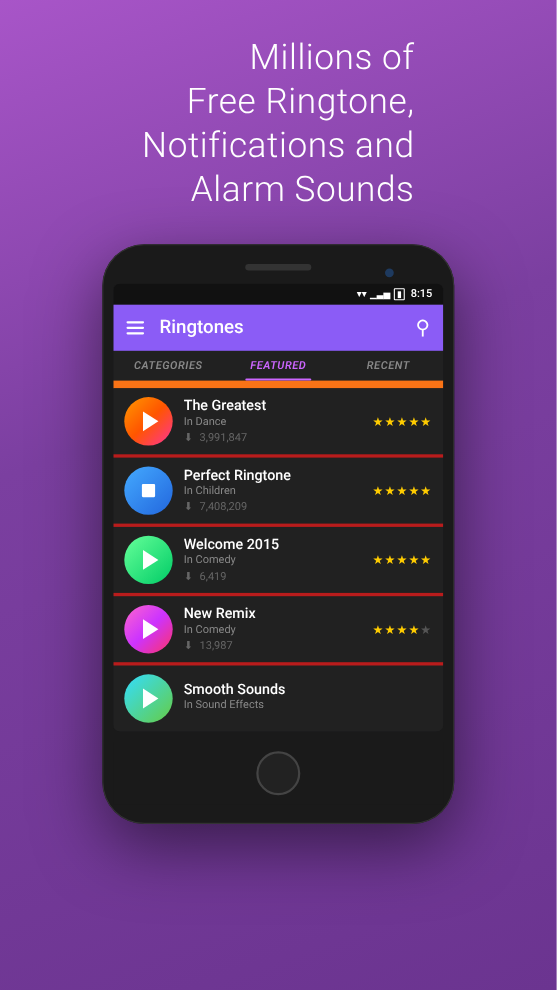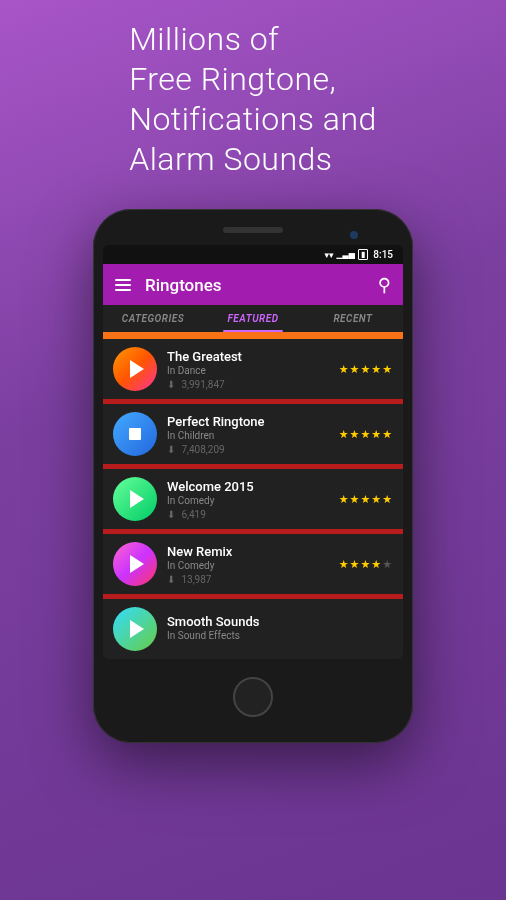--- a/index.html
+++ b/index.html
@@ -10,23 +10,23 @@
       background: linear-gradient(160deg, #a855c8 0%, #7b3fa0 40%, #6b3490 100%);
       font-family: 'Roboto', Arial, sans-serif;
       overflow: hidden;
       display: flex;
       flex-direction: column;
       align-items: center;
       position: relative;
     }
 
     .hero-text {
-      text-align: left;
-      color: white;
-      padding: 19px 40px 20px;
+      text-align: right;
+      color: white;
+      padding: 32px 40px 20px;
       font-size: 32px;
       font-weight: 300;
       line-height: 1.25;
       letter-spacing: 0.5px;
     }
 
     .phone-wrapper {
       position: relative;
       width: 320px;
       margin-top: 10px;
@@ -82,21 +82,21 @@
 
     .status-time {
       color: white;
       font-size: 10px;
       font-weight: 500;
       margin-left: 2px;
       text-align: right;
     }
 
     .app-bar {
-      background: #a21caf;
+      background: #8b5cf6;
       display: flex;
       align-items: center;
       padding: 10px 12px;
       justify-content: space-between;
     }
 
     .app-bar-left {
       display: flex;
       align-items: center;
       gap: 14px;
@@ -165,21 +165,21 @@
     }
 
     .song-list {
       background: #212121;
     }
 
     .song-item {
       display: flex;
       align-items: center;
       padding: 8px 10px;
-      border-bottom: 5px solid #b91c1c;
+      border-bottom: 3px solid #b91c1c;
       cursor: pointer;
     }
 
     .song-icon {
       width: 44px;
       height: 44px;
       border-radius: 50%;
       display: flex;
       align-items: center;
       justify-content: center;

